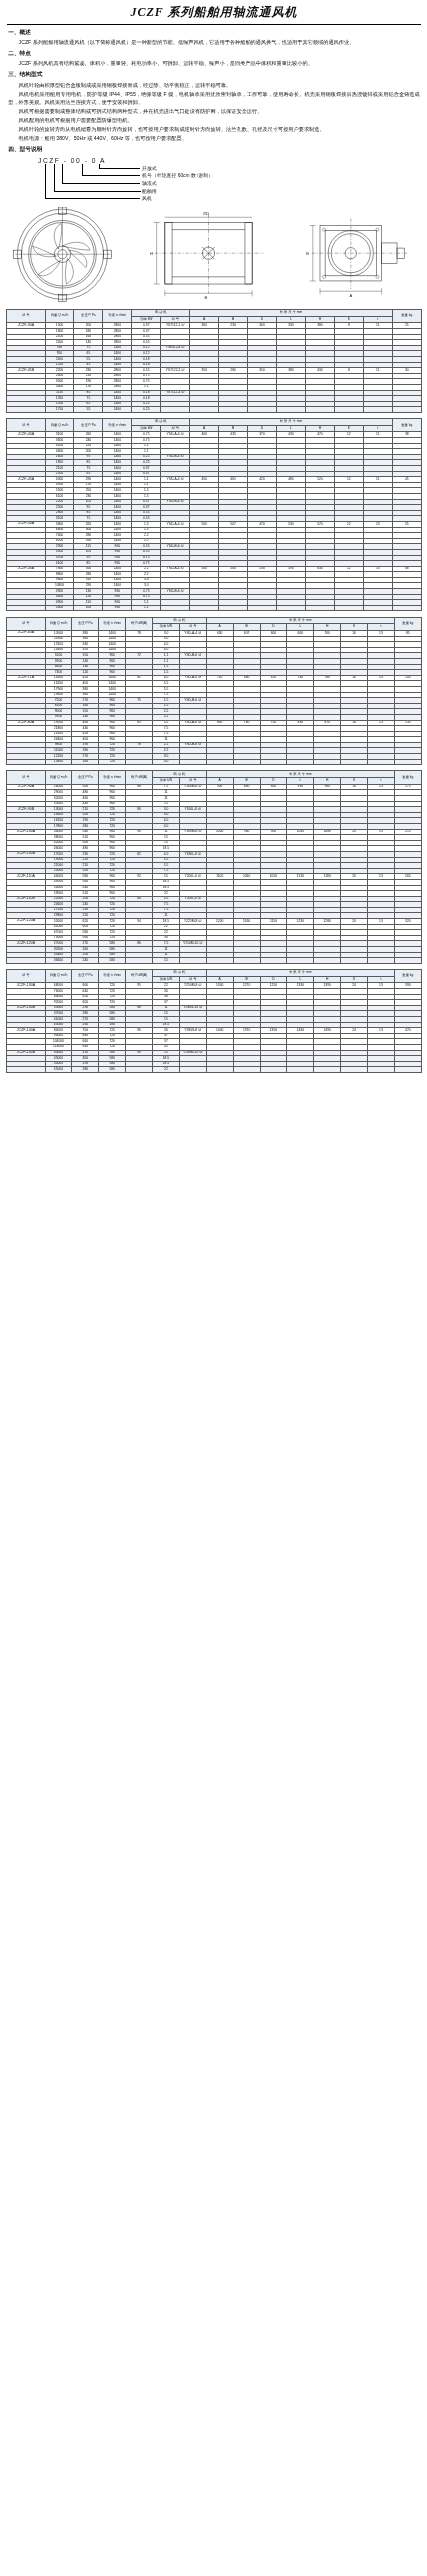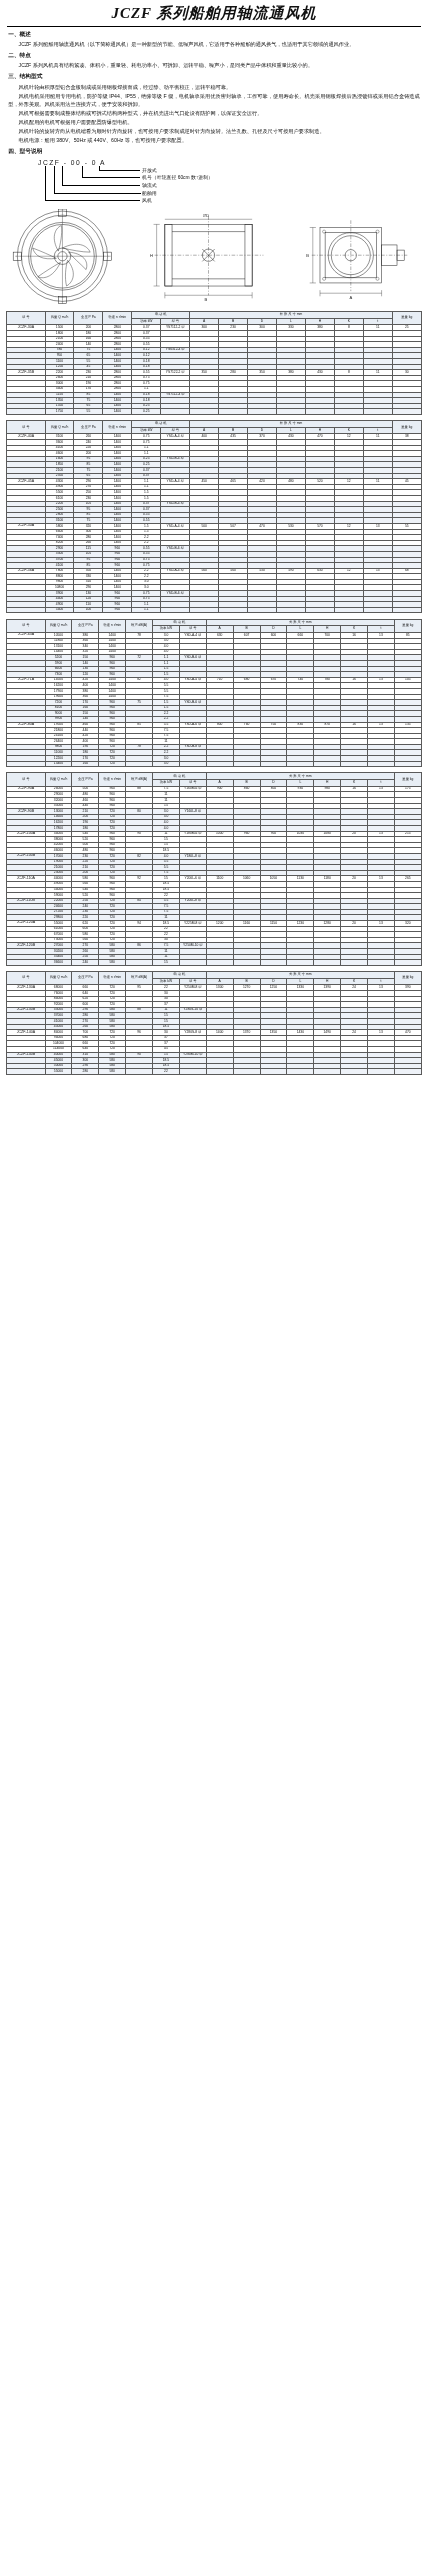--- a/index.html
+++ b/index.html
@@ -8,21 +8,21 @@
     font-family:"Liberation Sans","DejaVu Sans",sans-serif;
     color:#111;
     -webkit-font-smoothing:none;
   }
   .page{width:428px;padding:0;box-sizing:border-box;}
   .title{
     text-align:center;
     font-family:"Liberation Serif","DejaVu Serif",serif;
     font-weight:bold;
     font-style:italic;
-    font-size:15px;
+    font-size:12px;
     letter-spacing:1px;
     padding:4.1px 0 2.1px 0;
     color:#111;
   }
   .rule{border:0;border-top:0.5px solid #000;margin:1px 7.2px 3.1px 7.2px;}
   .sec{margin:0 8.2px;}
   .sec h3{
     font-size:5.7px;
     font-weight:bold;
     margin:3.6px 0 1.5px 0;

